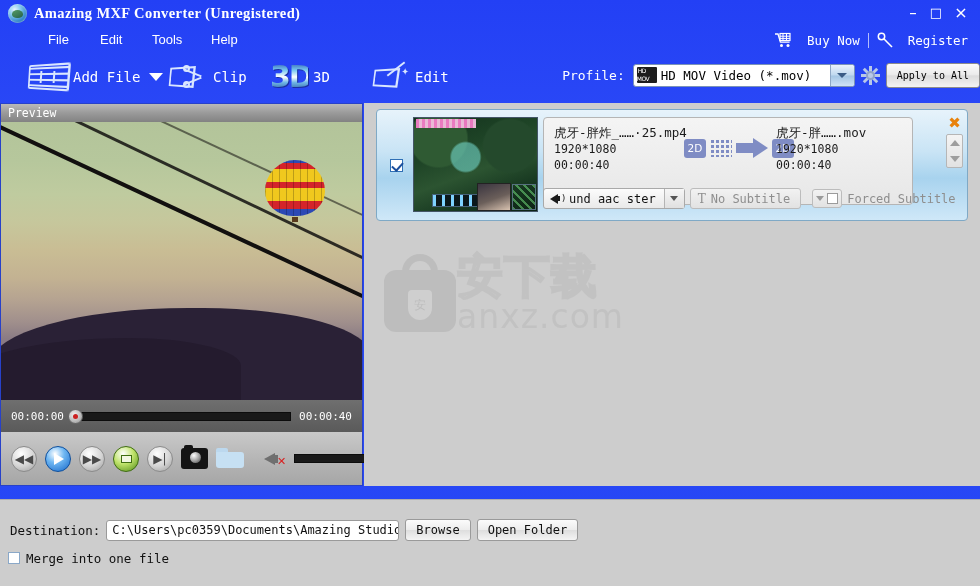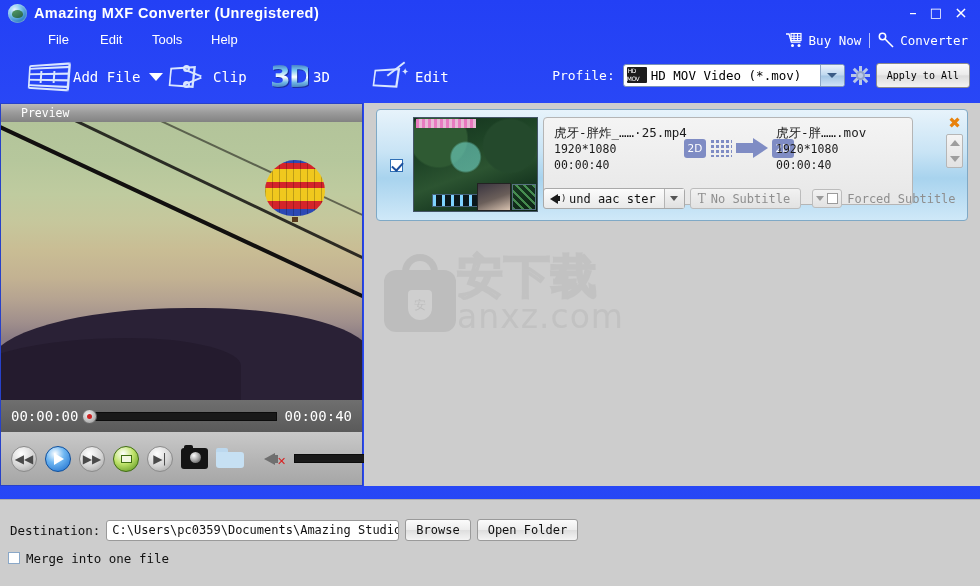--- a/index.html
+++ b/index.html
@@ -23,21 +23,21 @@
     background: radial-gradient(circle at 35% 30%, #e8f4ff 0%, #7fc4ee 35%, #2b7fc4 70%, #15507f 100%);
     box-shadow: inset 0 0 2px rgba(255,255,255,.8);
   }
   #app-logo::after{
     content:""; position:absolute; left:4px; top:6px; width:11px; height:8px; border-radius:50% 50% 45% 45%;
     background:linear-gradient(150deg,#3a8a4a 0%, #2e6e3c 60%, #24552f 100%); opacity:.85;
   }
   #title-text {
     position:absolute; left:34px; top:3px; height:21px; line-height:21px;
     color:#ffffff; font-size:14.5px; font-weight:bold; letter-spacing:.4px;
-    font-family:Liberation Sans, sans-serif; white-space:nowrap;
+    font-family:Liberation Serif, serif; white-space:nowrap;
   }
   .winbtn {
     position:absolute; top:4px; width:18px; height:18px; color:#fff;
     font-family:"DejaVu Sans", sans-serif; font-size:15px; line-height:18px; text-align:center;
     cursor:pointer; user-select:none;
   }
   #btn-min { right:58px; }
   #btn-max { right:35px; font-size:13px; }
   #btn-close{ right:10px; font-size:16px; }
 
@@ -45,21 +45,21 @@
   #menubar { position:absolute; left:0; top:28px; width:980px; height:24px; }
   .menu-item {
     position:absolute; top:0; height:24px; line-height:24px;
     color:#ffffff; font-size:13px; font-family:"Liberation Sans", sans-serif;
     padding:0 7px; cursor:pointer; white-space:nowrap;
   }
   #menu-0{ left:41px; } #menu-1{ left:93px; } #menu-2{ left:145px; } #menu-3{ left:204px; }
 
   
   #acct { position:absolute; right:12px; top:30px; height:20px; display:flex; align-items:center; gap:8px; }
-  .acct-link { display:flex; align-items:center; gap:5px; color:#fff; font-size:12.5px; cursor:pointer; white-space:nowrap;}
+  .acct-link { display:flex; align-items:center; gap:14px; color:#fff; font-size:12.5px; cursor:pointer; white-space:nowrap;}
   #acct-sep { width:1px; height:15px; background:rgba(255,255,255,.65); }
 
   
   #toolbar { position:absolute; left:0; top:54px; width:980px; height:46px; }
   .tool { position:absolute; top:0; height:46px; display:flex; align-items:center; gap:5px; cursor:pointer; }
   .tool-label { color:#fff; font-size:14px; font-family:"DejaVu Sans Mono", monospace; white-space:nowrap; }
   #tool-add { left:26px; }
   #tool-clip{ left:168px; }
   #tool-3d  { left:270px; }
   #tool-edit{ left:372px; }
@@ -101,21 +101,21 @@
   }
 
   
   .ico-edit { position:relative; width:38px; height:26px; }
   .ico-edit .frame { position:absolute; left:0; top:5px; width:26px; height:18px; border:2px solid #d9e6ff;
     transform: perspective(40px) rotateY(-16deg) skewX(-8deg); }
   .ico-edit .wand { position:absolute; left:13px; top:4px; width:22px; height:2px; background:#d9e6ff; transform:rotate(-38deg); }
   .ico-edit .spark { position:absolute; right:1px; top:0px; color:#d9e6ff; font-size:13px; line-height:13px; }
 
   
-  #profilerow { position:absolute; right:10px; top:62px; height:26px; display:flex; align-items:center; gap:6px;margin-left:30px; }
+  #profilerow { position:absolute; right:0; top:62px; height:26px; display:flex; align-items:center; gap:6px;margin-left:30px; }
   #profile-label { color:#fff; font-size:13px; margin-right:2px; white-space:nowrap; }
   #profile-select {
     position:relative; display:flex; align-items:center; width:222px; height:23px;
     background:#ffffff; border:1px solid #7a93b8; border-radius:3px; overflow:hidden;
   }
   #profile-icon {
     flex:none; width:20px; height:16px; margin:0 4px 0 3px; position:relative;
     background:#1d1d1d; border-radius:1px;
   }
   #profile-icon::before{
@@ -145,21 +145,21 @@
   }
 
   
   #preview-panel {
     position:absolute; left:0px; top:103px; width:363px; height:383px;
     border:1px solid #2741c9; background:#8a8a8a;
   }
   #preview-header {
     position:absolute; left:0; top:0; width:100%; height:18px;
     background:linear-gradient(180deg,#b9b9b9 0%,#9a9a9a 50%,#828282 100%);
-    color:#ffffff; font-size:11.5px; line-height:18px; padding-left:20px;
+    color:#ffffff; font-size:11.5px; line-height:18px; padding-left:7px;
     font-family:"DejaVu Sans Mono", monospace;
   }
   #preview-video { position:absolute; left:0; top:18px; width:361px; height:278px; overflow:hidden; background:#3b4a3b; }
   #sky { position:absolute; inset:0;
     background: linear-gradient(180deg,
       #b3c49a 0%, #b6c79c 14%, #bfcb9f 26%, #c6c79c 36%,
       #c9bd94 46%, #c3b292 56%, #b5a391 64%, #a08f8c 72%, #8a7b84 78%);
   }
   #wire1,#wire2,#wire3 { position:absolute; background:#12100f; transform-origin:0 0; }
   #wire1 { left:-20px; top:-6px; width:520px; height:4px; transform:rotate(25deg); }
@@ -188,21 +188,21 @@
   #balloon .env::after{
     content:""; position:absolute; inset:0; border-radius:inherit;
     background:repeating-linear-gradient(90deg, rgba(0,0,0,.22) 0 1px, rgba(0,0,0,0) 1px 7px);
   }
   #balloon .basket{ position:absolute; left:27px; top:57px; width:6px; height:5px; background:#5a3b1e; }
   #preview-seek {
     position:absolute; left:0; top:296px; width:361px; height:32px;
     background:linear-gradient(180deg,#6f6f6f 0%,#5a5a5a 100%);
     display:flex; align-items:center; padding:0 10px; gap:8px;
   }
-  .time-text { color:#fff; font-size:14px; font-family:"DejaVu Sans Mono", monospace; white-space:nowrap;}
+  .time-text { color:#fff; font-size:11px; font-family:"DejaVu Sans Mono", monospace; white-space:nowrap;}
   #seek-track { position:relative; flex:1; height:9px; background:#191919; border:1px solid #0c0c0c; }
   #seek-thumb { position:absolute; left:-5px; top:-4px; width:15px; height:15px; border-radius:50%;
     background:radial-gradient(circle at 40% 35%, #f2f2f2, #b9b9b9 60%, #8d8d8d 100%); border:1px solid #6a6a6a; }
   #seek-thumb::after{ content:""; position:absolute; left:4px; top:4px; width:5px;height:5px;border-radius:50%;background:#cc2222;}
   #preview-controls {
     position:absolute; left:0; top:328px; width:361px; height:53px;
     background:linear-gradient(180deg,#c9c9c9 0%,#b4b4b4 55%,#a6a6a6 100%);
     display:flex; align-items:center; padding-left:10px; gap:8px;
   }
   .pbtn { width:26px; height:26px; border-radius:50%; display:flex;align-items:center;justify-content:center; cursor:pointer; flex:none;}
@@ -373,21 +373,21 @@
         <circle cx="14" cy="13.5" r="1.5" fill="#ffffff"></circle>
       </svg>
       <span>Buy Now</span>
     </div>
     <div id="acct-sep"></div>
     <div class="acct-link">
       <svg width="17" height="16" viewBox="0 0 17 16">
         <circle cx="4.5" cy="4.5" r="3.2" fill="none" stroke="#ffffff" stroke-width="1.5"></circle>
         <path d="M6.8 6.8 L15 15" stroke="#ffffff" stroke-width="1.6" fill="none"></path>
       </svg>
-      <span>Converter</span>
+      <span>Register</span>
     </div>
   </div>
 
   <div id="toolbar">
     <div class="tool" id="tool-add">
       <span class="ico-film">
         <span class="body"></span>
           <span class="d1"></span>
           <span class="d2"></span>
       </span>

